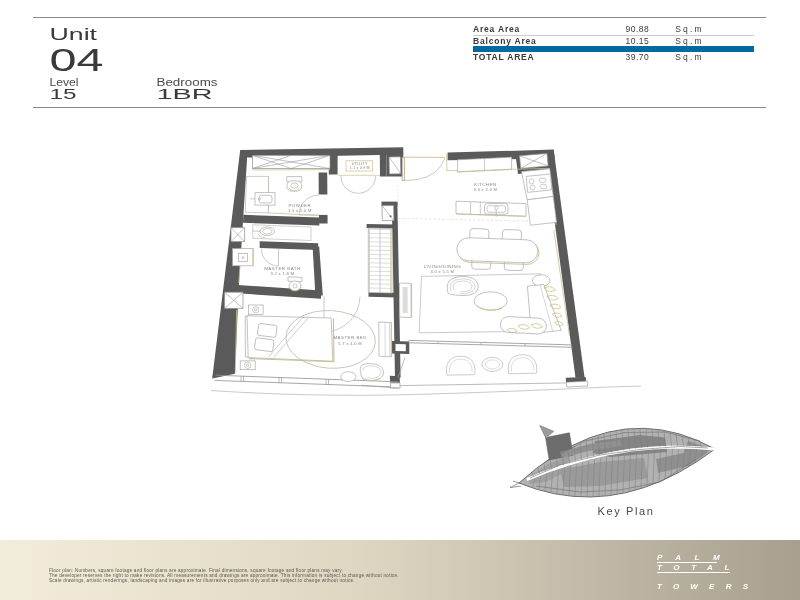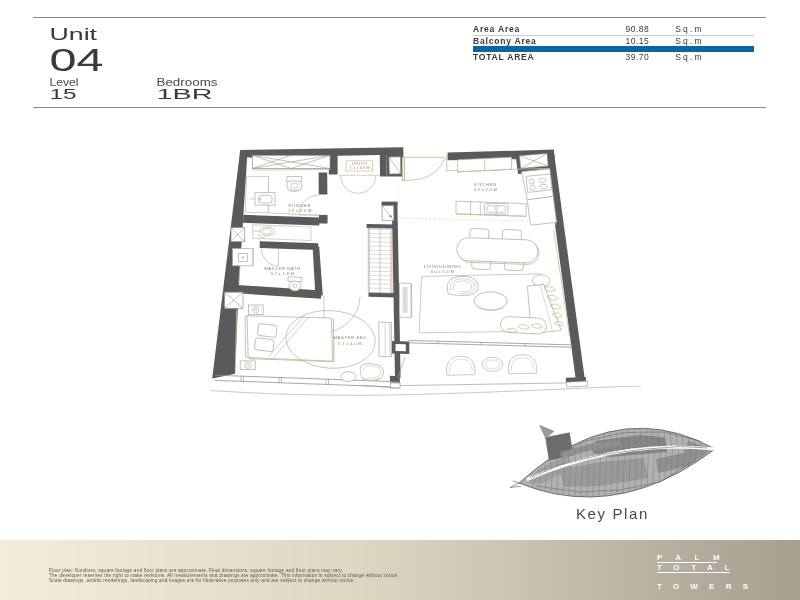--- a/index.html
+++ b/index.html
@@ -417,21 +417,21 @@
 </svg>
 
 <div class="abs" style="left:0;top:540px;width:800px;height:60px;background:linear-gradient(90deg,#f2edda 0%,#ddd7c2 45%,#a79f8f 100%);"></div>
 
 <div class="abs" style="left:49px;top:568px;font-size:4.7px;line-height:5.1px;color:#5a564b;letter-spacing:0.2px;">
 Floor plan: Numbers, square footage and floor plans are approximate. Final dimensions, square footage and floor plans may vary.<br>
 The developer reserves the right to make revisions. All measurements and drawings are approximate. This information is subject to change without notice.<br>
 Scale drawings, artistic renderings, landscaping and images are for illustrative purposes only and are subject to change without notice.
 </div>
 
-<div class="abs" style="left:657px;top:553.5px;color:#ffffff;font-size:8px;font-weight:bold;">
+<div class="abs" style="left:657px;top:553.5px;color:#ffffff;font-size:8px;font-weight:bold;font-style:italic;">
   <div style="letter-spacing:13.5px;height:8px;line-height:8px;">PALM</div>
   <div style="width:60px;height:1px;background:#ffffff;"></div>
   <div style="letter-spacing:11.6px;height:8px;line-height:8px;margin-top:1.5px;">TOTAL</div>
   <div style="width:73px;height:1px;background:#ffffff;"></div>
   <div style="letter-spacing:11.2px;height:8px;line-height:8px;margin-top:10px;">TOWERS</div>
 </div>
 
-<div class="abs" style="left:576px;top:504.5px;width:100px;font-size:15px;letter-spacing:1.6px;color:#4a4a4a;">Key Plan</div>
+<div class="abs" style="left:576px;top:504.5px;width:100px;text-align:center;font-size:11px;letter-spacing:1.6px;color:#4a4a4a;">Key Plan</div>
 
 </body></html>

